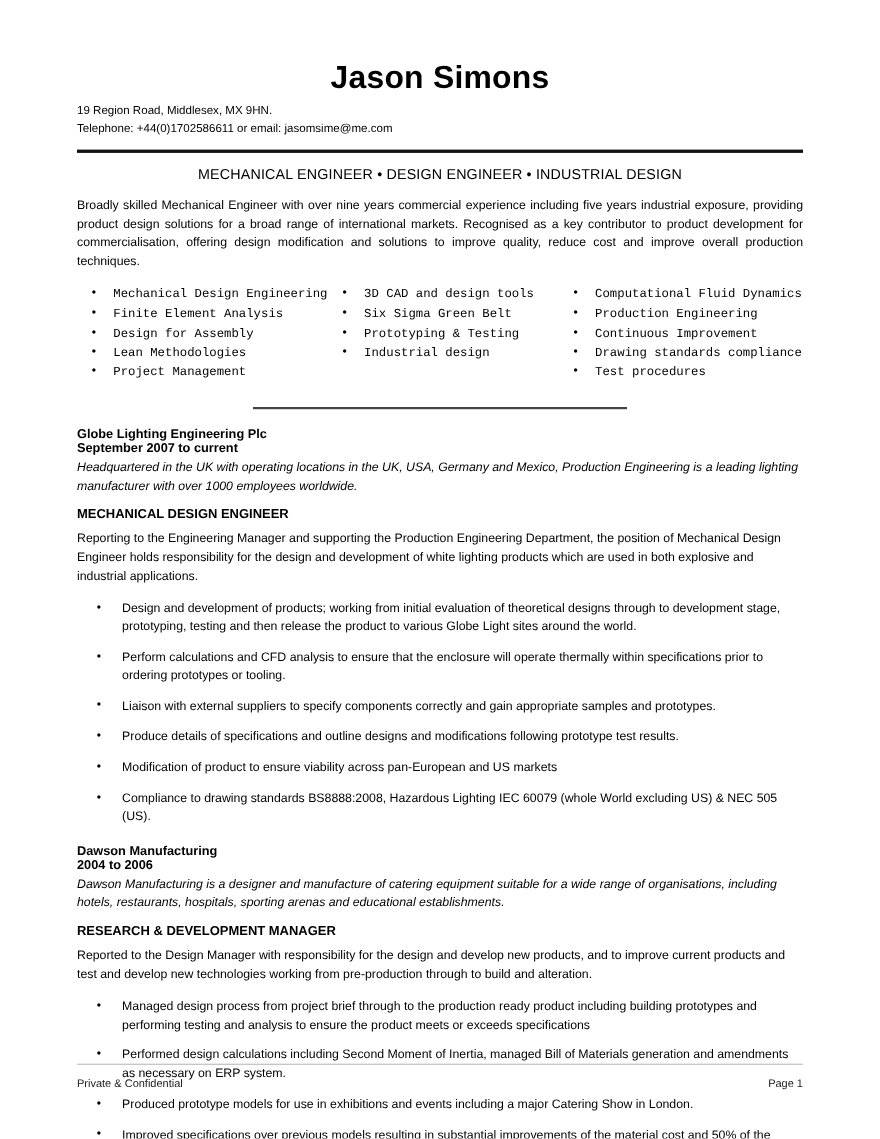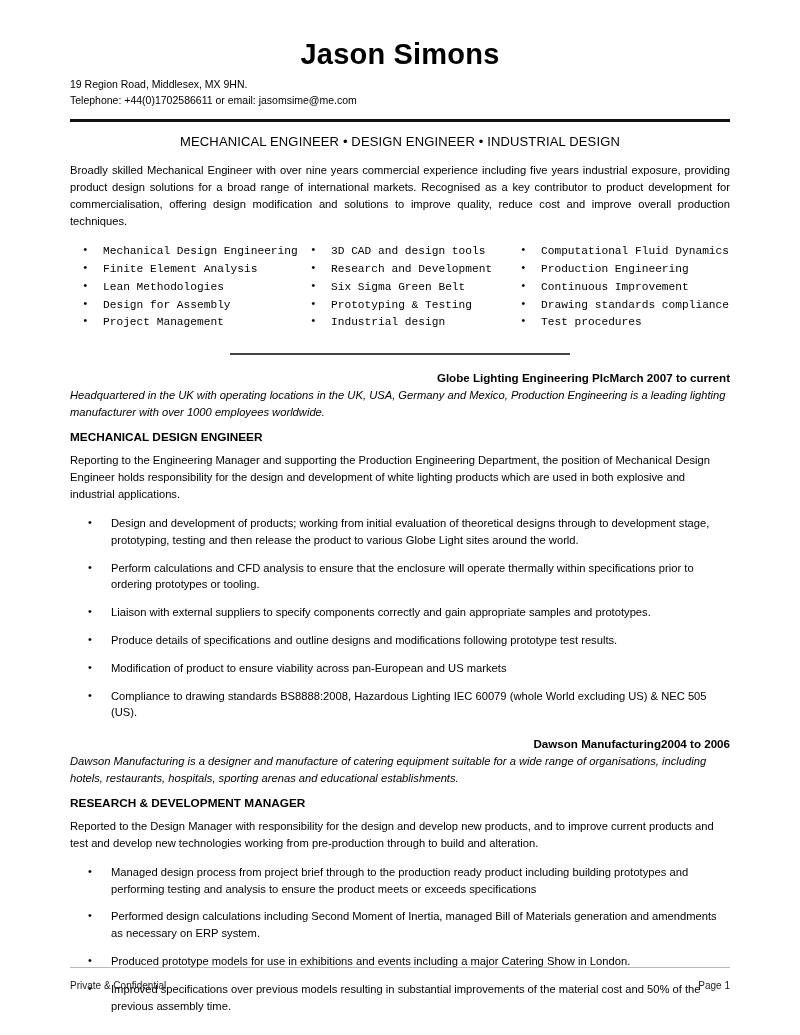--- a/index.html
+++ b/index.html
@@ -13,21 +13,21 @@
     height: 1035px;
     font-family: "Liberation Sans", sans-serif;
     color: #000000;
     -webkit-font-smoothing: antialiased;
   }
   .page {
     position: relative;
     width: 800px;
     height: 1016px;
     box-sizing: border-box;
-    padding: 0 70px;
+    padding: 17px 70px;
     background: #ffffff;
   }
 
   
   .name {
     text-align: center;
     font-size: 29px;
     font-weight: bold;
     letter-spacing: 0.2px;
     margin: 0;
@@ -110,20 +110,21 @@
   
   .job {
     margin-top: 16px;
   }
   .job-line {
     display: flex;
     justify-content: flex-end;
     align-items: baseline;
     font-size: 11.6px;
     font-weight: bold;
+    flex-direction: column;
   }
   .job-blurb {
     font-size: 11.2px;
     font-style: italic;
     line-height: 1.5;
     margin-top: 3px;
   }
   .job-title {
     font-size: 11.8px;
     font-weight: bold;
@@ -189,48 +190,47 @@
   <hr class="rule-thick">
 
   <div class="tagline">MECHANICAL ENGINEER • DESIGN ENGINEER • INDUSTRIAL DESIGN</div>
 
   <p class="summary">Broadly skilled Mechanical Engineer with over nine years commercial experience including five years industrial exposure, providing product design solutions for a broad range of international markets. Recognised as a key contributor to product development for commercialisation, offering design modification and solutions to improve quality, reduce cost and improve overall production techniques.</p>
 
   <div class="skills">
     <ul class="skills-col">
       <li>Mechanical Design Engineering</li>
       <li>Finite Element Analysis</li>
+      <li>Design for Assembly</li>
       <li>Lean Methodologies</li>
-      <li>Design for Assembly</li>
       <li>Project Management</li>
     </ul>
     <ul class="skills-col">
       <li>3D CAD and design tools</li>
-      <li>Research and Development</li>
       <li>Six Sigma Green Belt</li>
       <li>Prototyping &amp; Testing</li>
       <li>Industrial design</li>
     </ul>
     <ul class="skills-col">
       <li>Computational Fluid Dynamics</li>
       <li>Production Engineering</li>
       <li>Continuous Improvement</li>
       <li>Drawing standards compliance</li>
       <li>Test procedures</li>
     </ul>
   </div>
 
   <div class="section-head">
     <div class="bar"></div>
   </div>
 
   <div class="job">
     <div class="job-line">
       <span>Globe Lighting Engineering Plc</span>
-      <span>March 2007 to current</span>
+      <span>September 2007 to current</span>
     </div>
     <div class="job-blurb">Headquartered in the UK with operating locations in the UK, USA, Germany and Mexico, Production Engineering is a leading lighting manufacturer with over 1000 employees worldwide.</div>
     <div class="job-title">MECHANICAL DESIGN ENGINEER</div>
     <div class="job-desc">Reporting to the Engineering Manager and supporting the Production Engineering Department, the position of Mechanical Design Engineer holds responsibility for the design and development of white lighting products which are used in both explosive and industrial applications.</div>
     <ul class="duties">
       <li>Design and development of products; working from initial evaluation of theoretical designs through to development stage, prototyping, testing and then release the product to various Globe Light sites around the world.</li>
       <li>Perform calculations and CFD analysis to ensure that the enclosure will operate thermally within specifications prior to ordering prototypes or tooling.</li>
       <li>Liaison with external suppliers to specify components correctly and gain appropriate samples and prototypes.</li>
       <li>Produce details of specifications and outline designs and modifications following prototype test results.</li>
       <li>Modification of product to ensure viability across pan-European and US markets</li>

